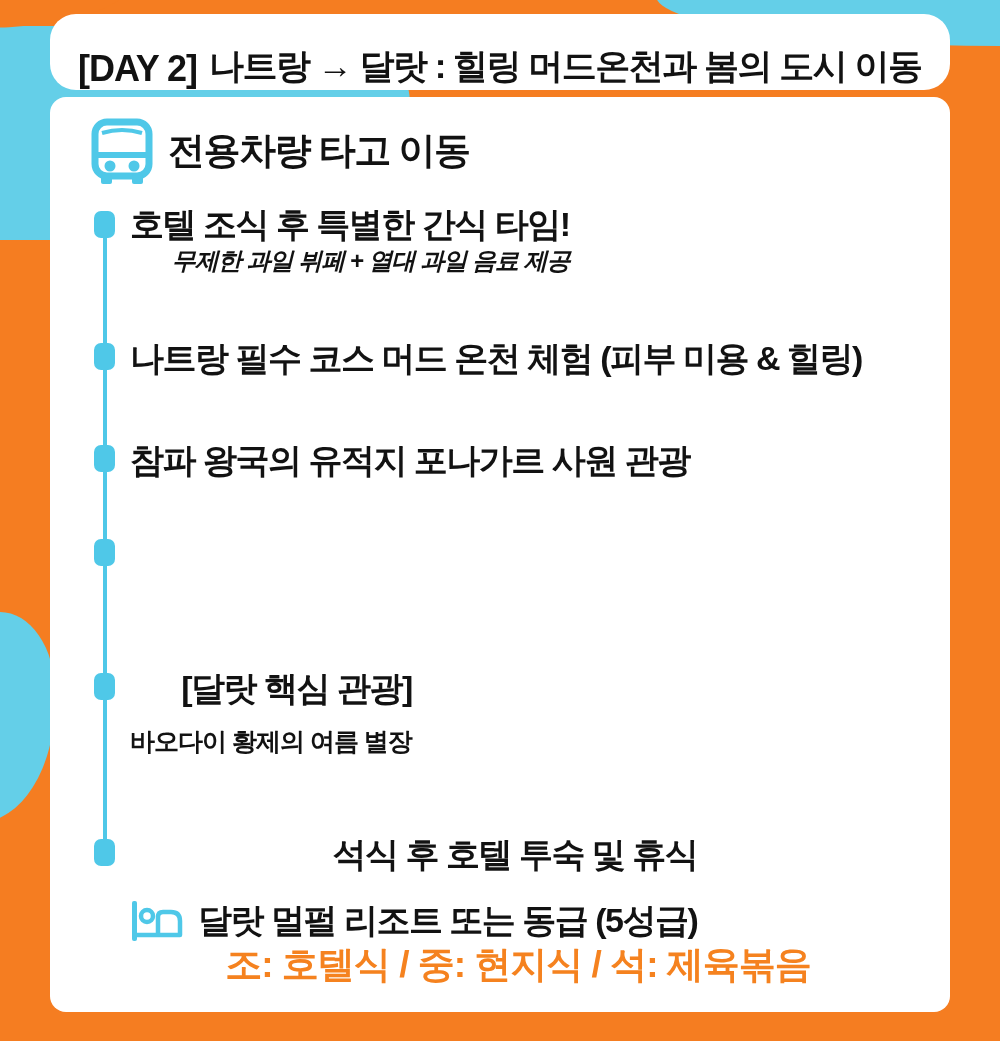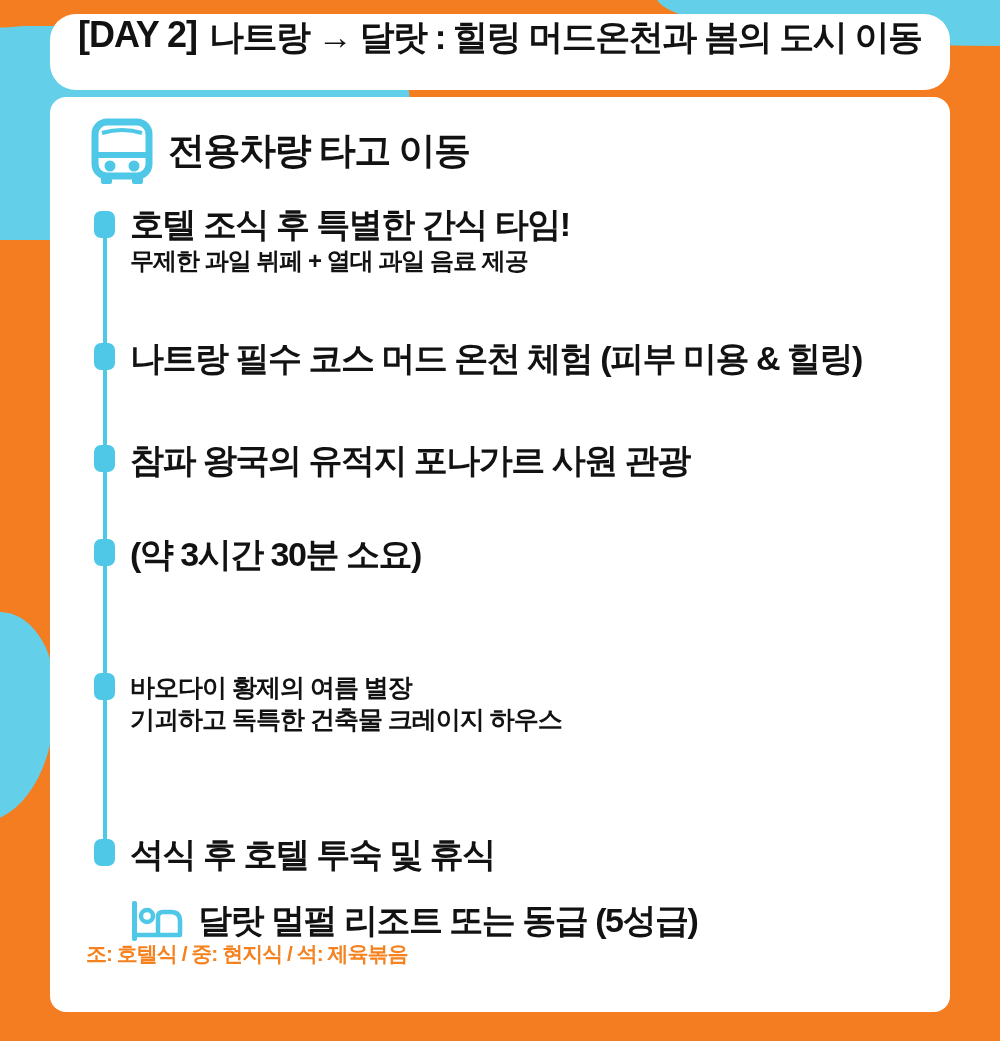--- a/index.html
+++ b/index.html
@@ -28,21 +28,21 @@
   }
   .blob-mid-left {
     left:-45px; top:612px; width:100px; height:210px;
     border-radius:0 55px 75px 0 / 0 80px 120px 0;
   }
   
   .card { position:absolute; background:#fff; z-index:3; }
   .header-card {
     left:50px; top:14px; width:900px; height:76px;
     border-radius:26px;
-    display:flex; align-items:flex-start; padding-left:28px;
+    display:flex; align-items:flex-end; padding-left:28px;
   }
   .header-card .day { font-weight:900; font-size:36px; letter-spacing:-1px; }
   .header-card .title { font-weight:800; font-size:35px; letter-spacing:-1.5px; margin-left:12px; }
   .main-card {
     left:50px; top:97px; width:900px; height:915px;
     border-radius:16px;
   }
   
   .transport { position:absolute; left:40px; top:20px; display:flex; align-items:center; }
   .transport .bus { width:64px; height:68px; }
@@ -50,31 +50,31 @@
   
   .timeline-line {
     position:absolute; left:53px; top:122px; width:4px; height:632px;
     background:#4FC8E8; border-radius:2px; z-index:1;
   }
   .bullet {
     position:absolute; left:44px; width:21px; height:27px;
     background:#4FC8E8; border-radius:7px; z-index:2;
   }
   
-  .item { position:absolute; left:80px; z-index:2; }
+  .item { position:absolute; left:80px; z-index:2;text-align:right; }
   .item .t  { font-size:34px; font-weight:800; letter-spacing:-1.5px; line-height:42px; white-space:nowrap; }
-  .item .sub { font-size:24px; font-weight:600; letter-spacing:-1px; line-height:31px; white-space:nowrap; }
+  .item .sub { font-size:24px; font-weight:600; letter-spacing:-1px; line-height:31px; white-space:nowrap;font-style:italic; }
   .item .sub5 { font-size:25px; font-weight:600; letter-spacing:-1px; line-height:32px; white-space:nowrap; }
   .hotel-row { display:flex; align-items:center; margin-top:23px; }
   .hotel-row .bed { width:56px; height:44px; margin-right:12px; }
   .hotel-row .hname { font-size:34px; font-weight:800; letter-spacing:-1.5px; white-space:nowrap; }
   
   .meals {
     position:absolute; left:0; top:843px; width:100%;
-    color:#F5821F; font-size:21px; font-weight:900;
+    text-align:center; color:#F5821F; font-size:37px; font-weight:900;
     letter-spacing:-1px; z-index:2;padding-left:36px;
   }
 </style>
 </head>
 <body>
 
 <div class="blob blob-top-left"></div>
 <div class="orange-corner"></div>
 <div class="blob blob-top-right"></div>
 <div class="blob blob-mid-left"></div>
@@ -114,26 +114,25 @@
 
   <div class="item" style="top:342px">
     <div class="t">참파 왕국의 유적지 포나가르 사원 관광</div>
   </div>
 
   <div class="item" style="top:240px">
     <div class="t">나트랑 필수 코스 머드 온천 체험 (피부 미용 &amp; 힐링)</div>
   </div>
 
   <div class="item" style="top:436px">
-    <div class="t">(약 3시간 30분 소요)</div>
   </div>
 
   <div class="item" style="top:570px">
-    <div class="sub5" style="margin-top:4px">바오다이 황제의 여름 별장</div>
-    <div class="sub5">기괴하고 독특한 건축물 크레이지 하우스</div>
+    <div class="t">[달랏 핵심 관광]</div>
+    <div class="sub5" style="margin-top:16px">바오다이 황제의 여름 별장</div>
   </div>
 
   <div class="item" style="top:736px">
     <div class="t">석식 후 호텔 투숙 및 휴식</div>
     <div class="hotel-row">
       <svg class="bed" viewBox="0 0 56 44">
         <rect x="2" y="2" width="5" height="40" rx="2" fill="#4FC8E8"></rect>
         <circle cx="17" cy="17" r="6" fill="none" stroke="#4FC8E8" stroke-width="4.5"></circle>
         <path d="M7,36 H50 V22 q0,-9 -9,-9 H33 q-5,0 -5,5 v18" fill="none" stroke="#4FC8E8" stroke-width="4.5" stroke-linejoin="round"></path>
       </svg>

